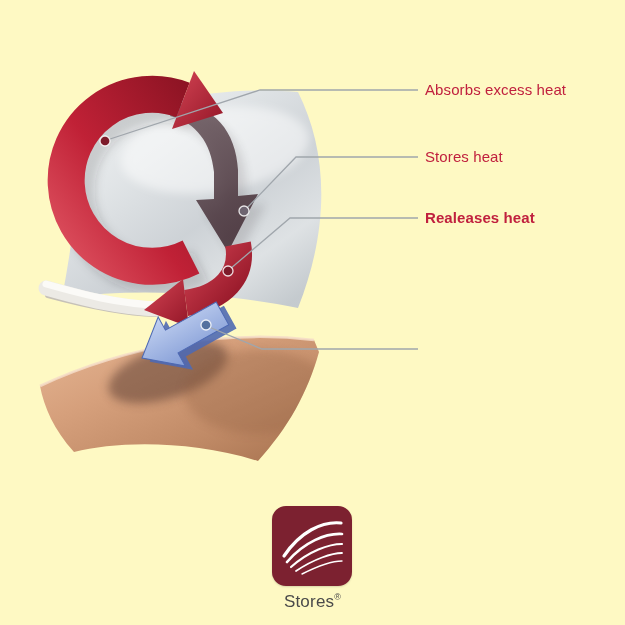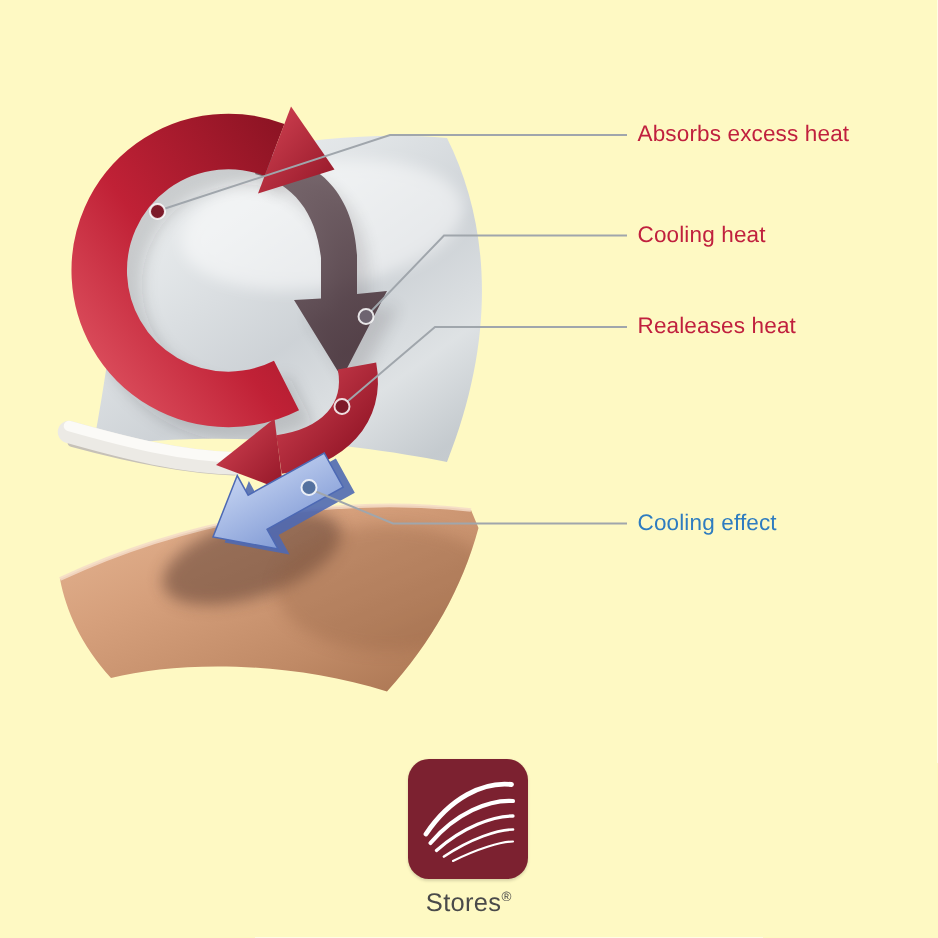--- a/index.html
+++ b/index.html
@@ -124,25 +124,24 @@
     <g stroke="#ffffff" stroke-opacity="0.85" stroke-width="1.3">
       <circle cx="105" cy="141" r="5" fill="#7d1b2a"></circle>
       <circle cx="244" cy="211" r="5" fill="#6e6470"></circle>
       <circle cx="228" cy="271" r="5" fill="#7d1b2a"></circle>
       <circle cx="206" cy="325" r="5" fill="#54719f"></circle>
     </g>
   </svg>
 
   <div class="callout" style="left: 425px; top: 80px; color: rgb(192, 32, 62);">Absorbs excess heat</div>
 
-  <div class="callout" style="left: 425px; top: 147px; color: rgb(192, 32, 62);">Cooling heat</div>
+  <div class="callout" style="left: 425px; top: 147px; color: rgb(192, 32, 62);">Stores heat</div>
 
-  <div class="callout" style="left: 425px; top: 208px; color: rgb(192, 32, 62);">Realeases heat</div>
+  <div class="callout" style="left: 425px; top: 208px; color: rgb(192, 32, 62); font-weight: bold;">Realeases heat</div>
 
-  <div class="callout" style="left: 425px; top: 339px; color: rgb(46, 124, 192);">Cooling effect</div>
 
   <div class="logo-block">
     <div class="logo-tile" style="background-color: rgb(124, 33, 48);">
       <svg width="80" height="80" viewBox="0 0 80 80" aria-hidden="true">
         <g stroke="#ffffff" fill="none" stroke-linecap="round">
           <path d="M 12 50 C 28 26 50 15 69 17" stroke-width="3.2"></path>
           <path d="M 15 56 C 32 36 54 27 70 28" stroke-width="2.7"></path>
           <path d="M 19 61 C 37 45 57 38 70 38" stroke-width="2.2"></path>
           <path d="M 24 65 C 42 53 60 47 70 47" stroke-width="1.8"></path>
           <path d="M 30 68 C 46 60 62 55 70 55" stroke-width="1.4"></path>

